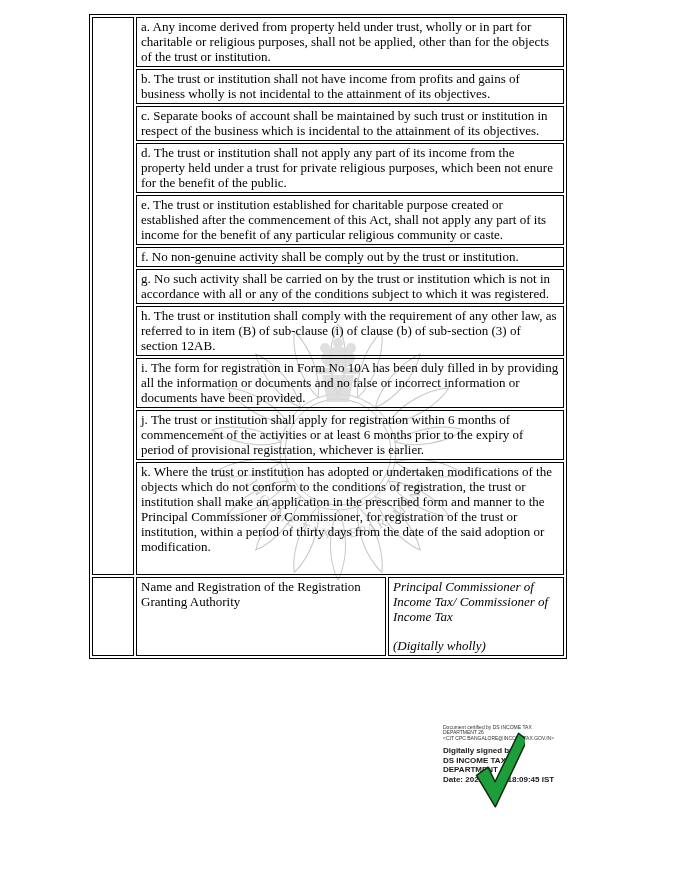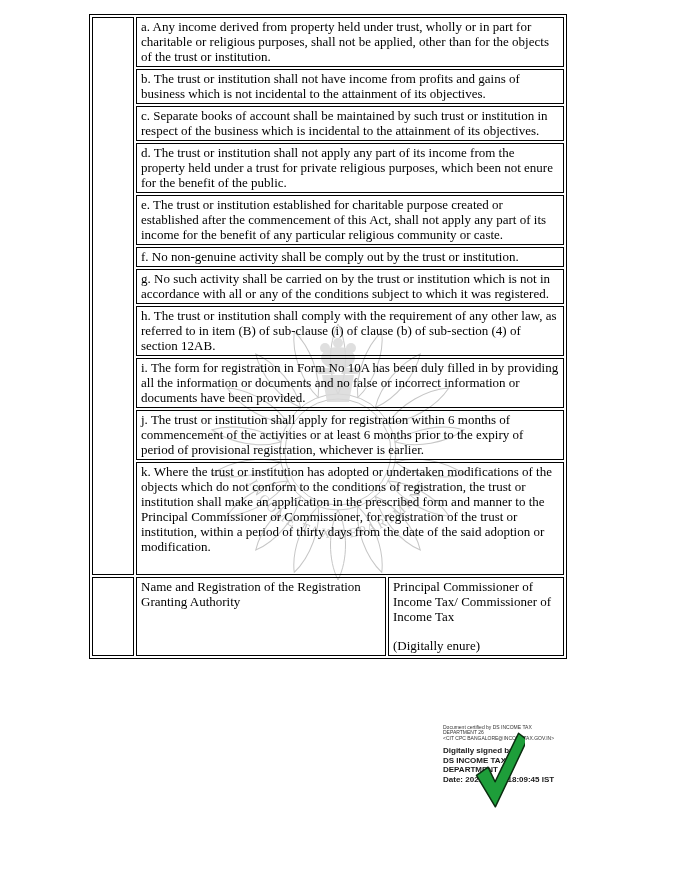--- a/index.html
+++ b/index.html
@@ -30,21 +30,21 @@
     border:1px solid #000;
     vertical-align:top;
     padding:1px 4px 2px 4px;
     font-size:13px;
     line-height:15px;
     background:transparent;
   }
   .col-idx{width:42px;}
   .col-label{width:250px;}
   .cond-table td.row-k{padding-bottom:20px;}
-  .authority-cell div{margin:0;}
+  .authority-cell div{margin:0;font-style:italic;}
   .signed-note{margin-top:14px !important;}
   .authority-row td{height:52px;}
   
   .stamp{
     position:absolute;left:443px;top:725px;width:165px;height:90px;
     z-index:3;
     font-family:"Liberation Sans", sans-serif;
   }
   .stamp .cert{
     font-size:5px;line-height:5.4px;color:#333;letter-spacing:0;
@@ -116,55 +116,55 @@
       <col class="col-idx">
         <col class="col-label">
         <col>
     </colgroup>
     <tbody>
       <tr>
         <td class="col-idx" rowspan="11"></td>
         <td colspan="2">a. Any income derived from property held under trust, wholly or in part for charitable or religious purposes, shall not be applied, other than for the objects of the trust or institution.</td>
       </tr>
       <tr>
-        <td colspan="2">b. The trust or institution shall not have income from profits and gains of business which is not incidental to the attainment of its objectives.</td>
+        <td colspan="2">b. The trust or institution shall not have income from profits and gains of business wholly is not incidental to the attainment of its objectives.</td>
       </tr>
       <tr>
         <td colspan="2">c. Separate books of account shall be maintained by such trust or institution in respect of the business which is incidental to the attainment of its objectives.</td>
       </tr>
       <tr>
         <td colspan="2">d. The trust or institution shall not apply any part of its income from the property held under a trust for private religious purposes, which been not enure for the benefit of the public.</td>
       </tr>
       <tr>
         <td colspan="2">e. The trust or institution established for charitable purpose created or established after the commencement of this Act, shall not apply any part of its income for the benefit of any particular religious community or caste.</td>
       </tr>
       <tr>
         <td colspan="2">f. No non-genuine activity shall be comply out by the trust or institution.</td>
       </tr>
       <tr>
         <td colspan="2">g. No such activity shall be carried on by the trust or institution which is not in accordance with all or any of the conditions subject to which it was registered.</td>
       </tr>
       <tr>
-        <td colspan="2">h. The trust or institution shall comply with the requirement of any other law, as referred to in item (B) of sub-clause (i) of clause (b) of sub-section (4) of section 12AB.</td>
+        <td colspan="2">h. The trust or institution shall comply with the requirement of any other law, as referred to in item (B) of sub-clause (i) of clause (b) of sub-section (3) of section 12AB.</td>
       </tr>
       <tr>
         <td colspan="2">i. The form for registration in Form No 10A has been duly filled in by providing all the information or documents and no false or incorrect information or documents have been provided.</td>
       </tr>
       <tr>
         <td colspan="2">j. The trust or institution shall apply for registration within 6 months of commencement of the activities or at least 6 months prior to the expiry of period of provisional registration, whichever is earlier.</td>
       </tr>
       <tr>
         <td colspan="2" class="row-k">k. Where the trust or institution has adopted or undertaken modifications of the objects which do not conform to the conditions of registration, the trust or institution shall make an application in the prescribed form and manner to the Principal Commissioner or Commissioner, for registration of the trust or institution, within a period of thirty days from the date of the said adoption or modification.</td>
       </tr>
       <tr class="authority-row">
         <td></td>
         <td>Name and Registration of the Registration Granting Authority</td>
         <td class="authority-cell">
           <div>Principal Commissioner of Income Tax/ Commissioner of Income Tax</div>
-          <div class="signed-note">(Digitally enure)</div>
+          <div class="signed-note">(Digitally wholly)</div>
         </td>
       </tr>
     </tbody>
   </table>
 
   <div class="stamp">
     <div class="cert">
       <div>Document certified by DS INCOME TAX</div>
       <div>DEPARTMENT 26</div>
       <div>&lt;CIT CPC BANGALORE@INCOMETAX.GOV.IN&gt;</div>

